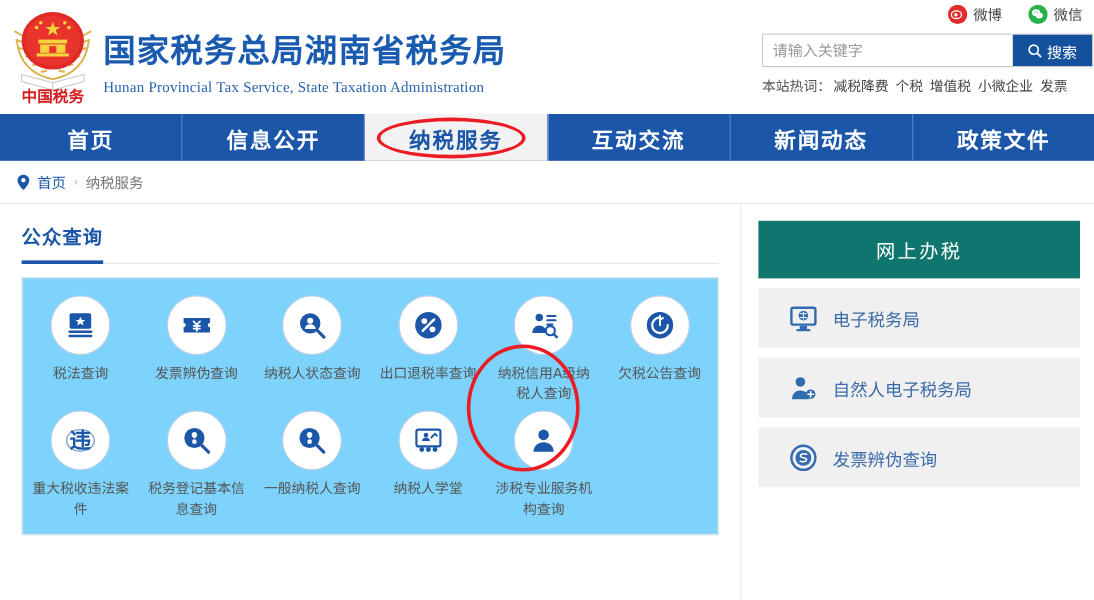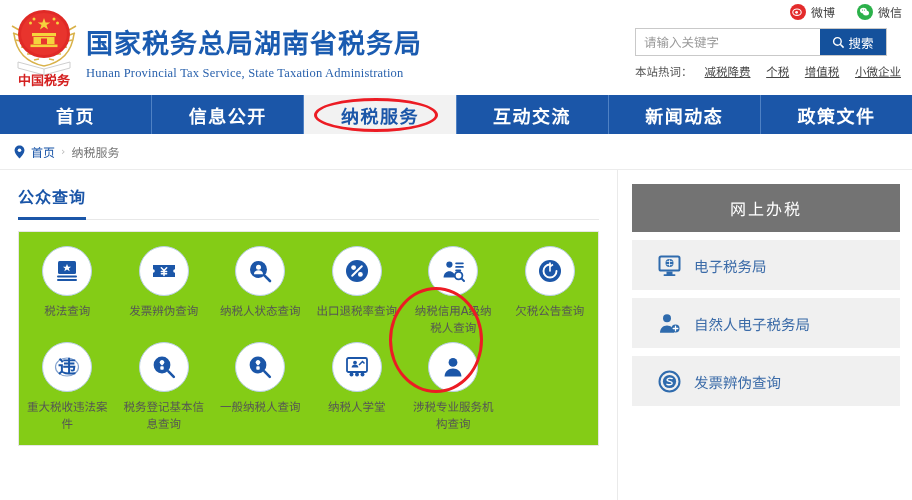--- a/index.html
+++ b/index.html
@@ -84,21 +84,21 @@
   .social-dot.weibo { background: #e32b2b; }
   .social-dot.wechat { background: #2bb14a; }
   .social-dot svg { display:block; }
 
   .search-row {
     margin-top: 8px;
     margin-left: 8px;
     display: flex;
     height: 28px;
     border: 1px solid #c9c9c9;
-    width: 252px;
+    width: 276px;
   }
   .search-input {
     flex: 1;
     border: none; outline: none;
     padding: 0 8px;
     font-size: 12.5px;
     color: #333;
     font-family: "DejaVu Sans", sans-serif;
     background: #fff;
   }
@@ -120,22 +120,21 @@
     margin-left: 8px;
     font-size: 11.5px;
     color: #555;
     white-space: nowrap;
     font-family: "DejaVu Sans", sans-serif;
   }
   .hotwords .hw-label { color: #555; }
   .hotwords .hw {
     color: #444;
     cursor: pointer;
-    margin-left: 12px;
-    text-decoration: underline;
+    margin-left: 2px;
   }
 
   
   .nav {
     height: 39px;
     background: #1b56a8;
     display: flex;
     align-items: stretch;
     position: relative;
   }
@@ -211,21 +210,21 @@
   .panel-title-rule {
     height: 1px;
     background: #e8e8e8;
     margin-top: -1px;
   }
 
   .query-box {
     border: 1px solid #e6e6e6;
     margin-top: 11px;
     padding: 14px 0 6px 0;
-    background: #84cc16;
+    background: #7dd3fc;
   }
   .icon-grid {
     display: flex;
     flex-wrap: wrap;
   }
   .icon-cell {
     width: 16.6666%;
     display: flex;
     flex-direction: column;
     align-items: center;
@@ -246,21 +245,21 @@
     font-size: 11.5px;
     color: #555;
     text-align: center;
     line-height: 1.45;
     width: 84px;
     font-family: "DejaVu Sans", sans-serif;
   }
 
   
   .side-header {
-    background: #737373;
+    background: #0f766e;
     color: #fff;
     height: 48px;
     display: flex; align-items: center; justify-content: center;
     font-size: 16px;
     letter-spacing: 2px;
     font-family: "DejaVu Sans", sans-serif;
   }
   .side-item {
     background: #f0f0f0;
     height: 50px;

